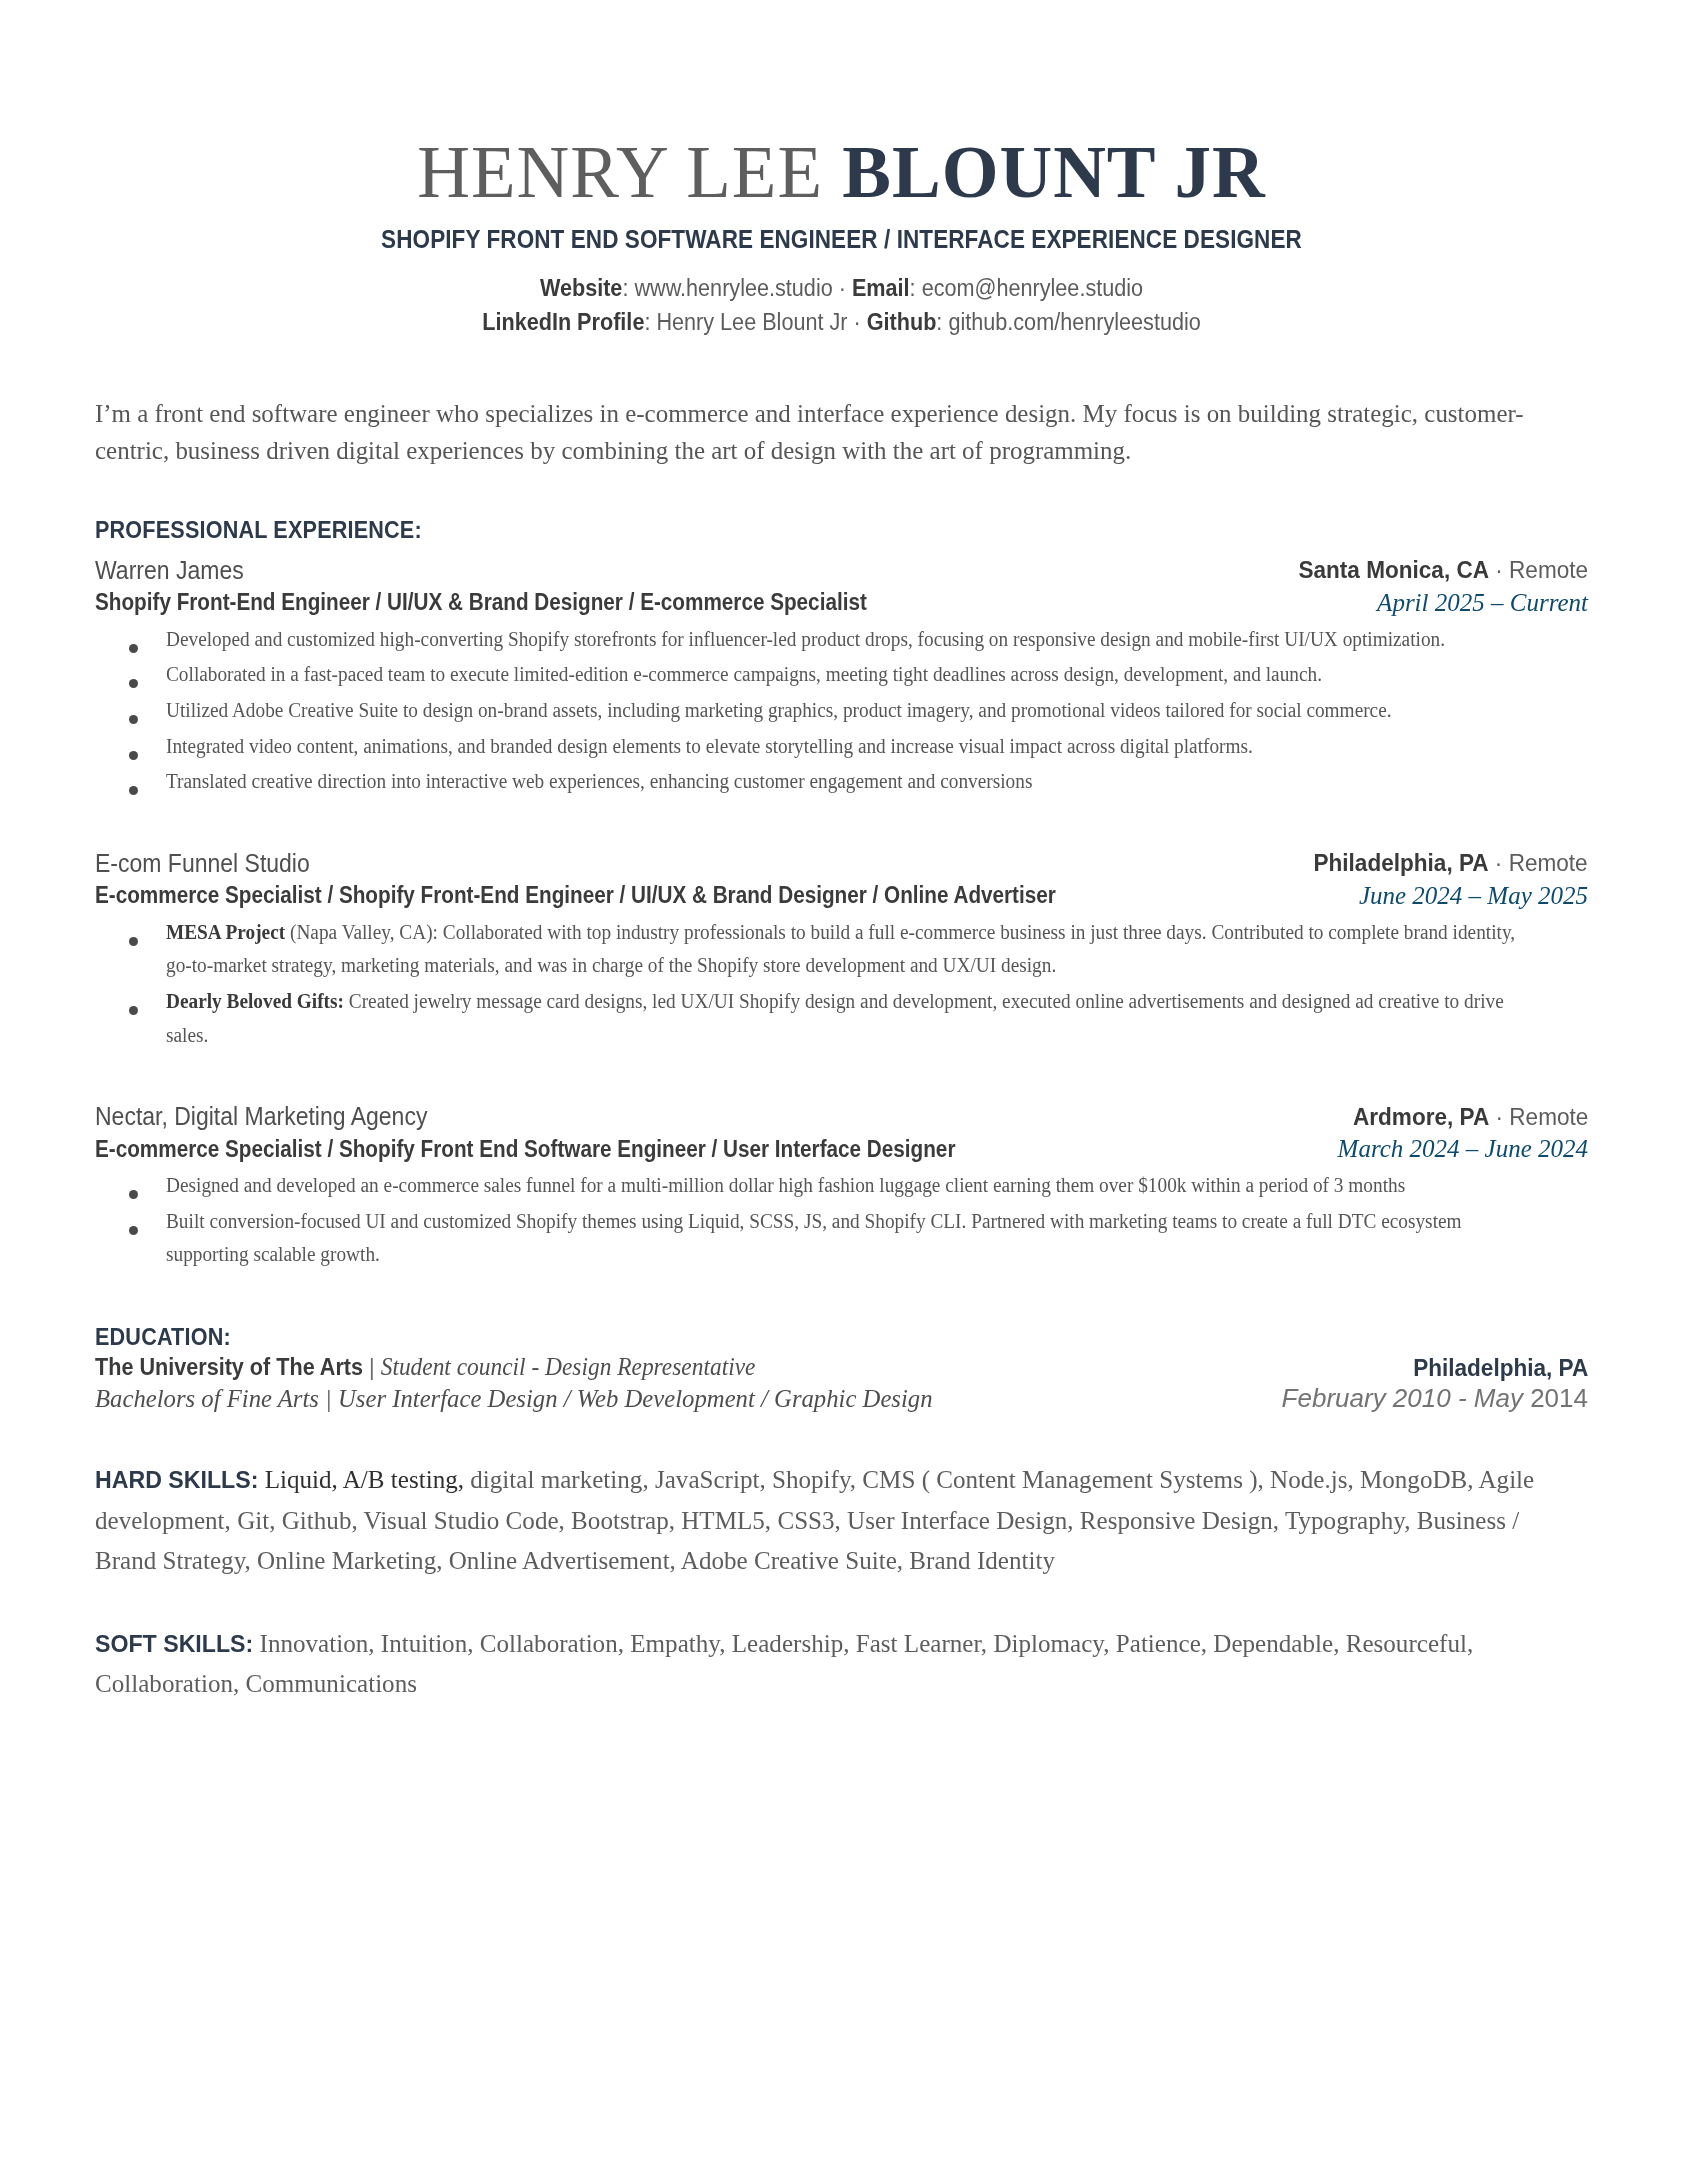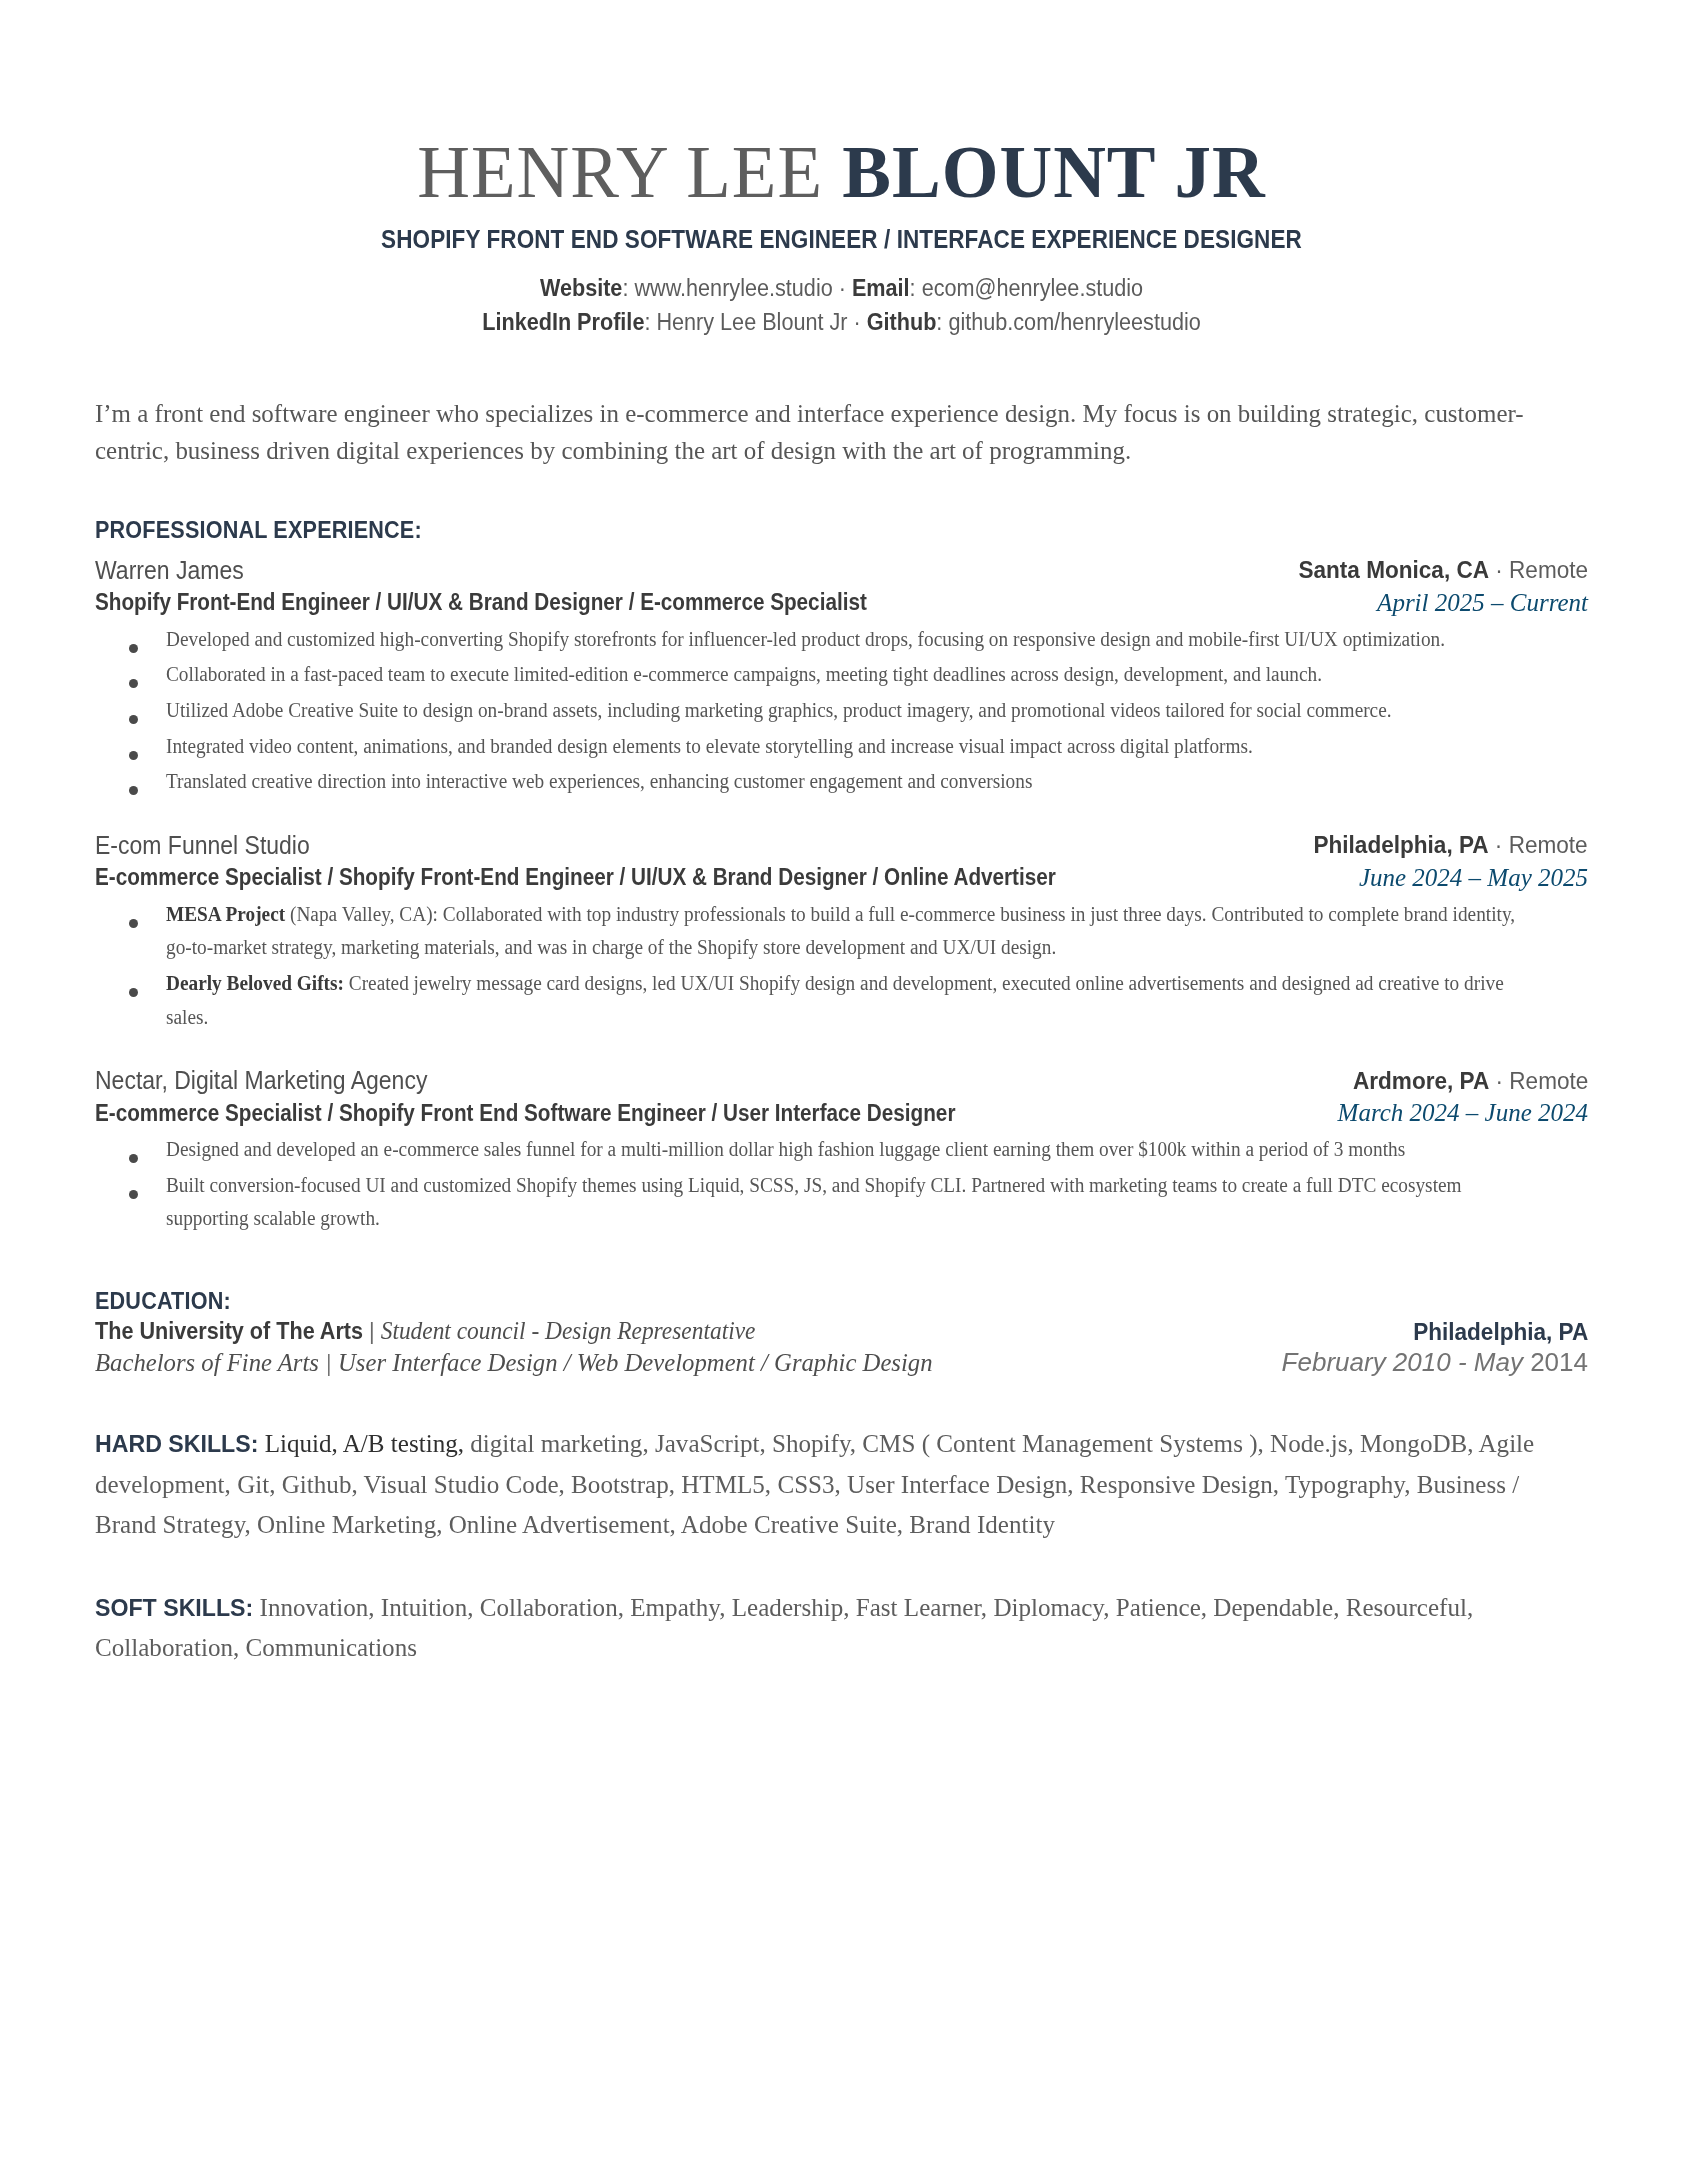--- a/index.html
+++ b/index.html
@@ -65,21 +65,21 @@
     color:#2c3a4c;
     letter-spacing:0.2px;
     transform:scaleX(0.9);
     transform-origin:left center;
   }
   .sec-exp { margin-top:46px; }
   .sec-edu { margin-top:51px; }
 
   
   .job { margin-top:12px; }
-  .job + .job { margin-top:32px; }
+  .job + .job { margin-top:50px; }
   .row { display:flex; align-items:center; justify-content:space-between; }
   .company {
     font-family:"Liberation Sans", sans-serif;
     font-size:25px;
     font-weight:400;
     color:#4f4f4f;
     transform:scaleX(0.92);
     transform-origin:left center;
   }
   .location {

